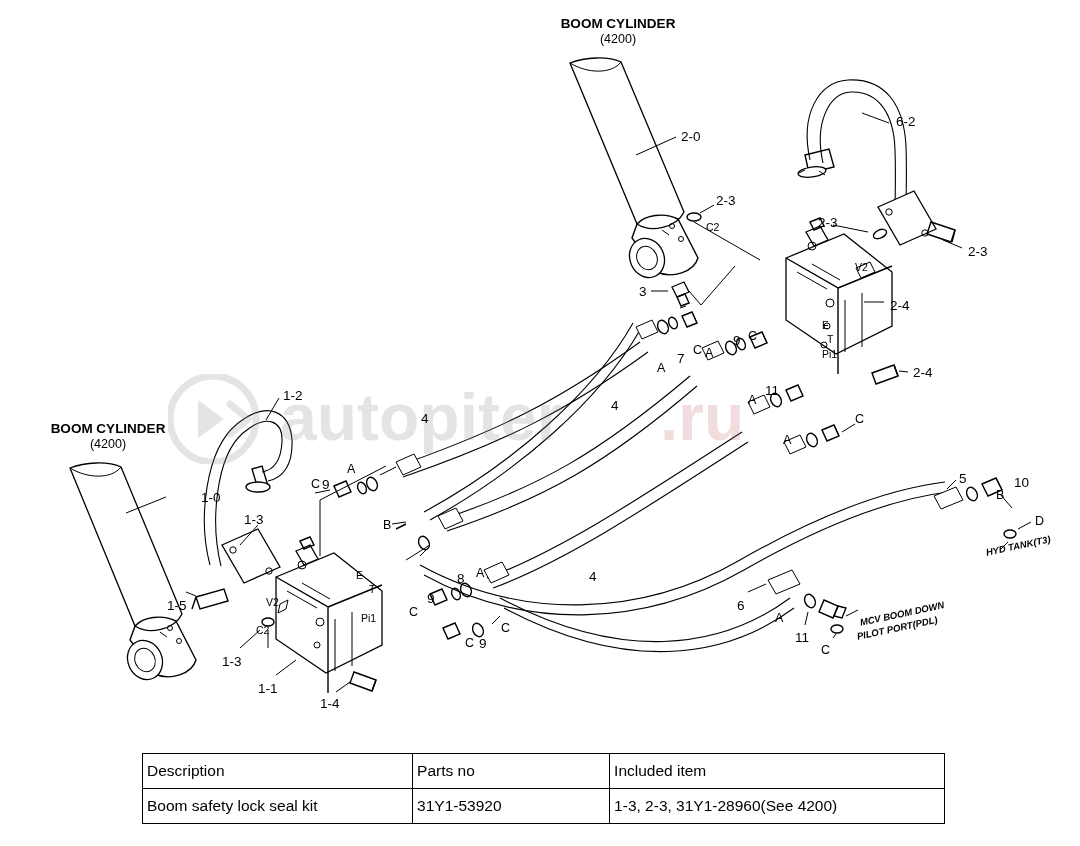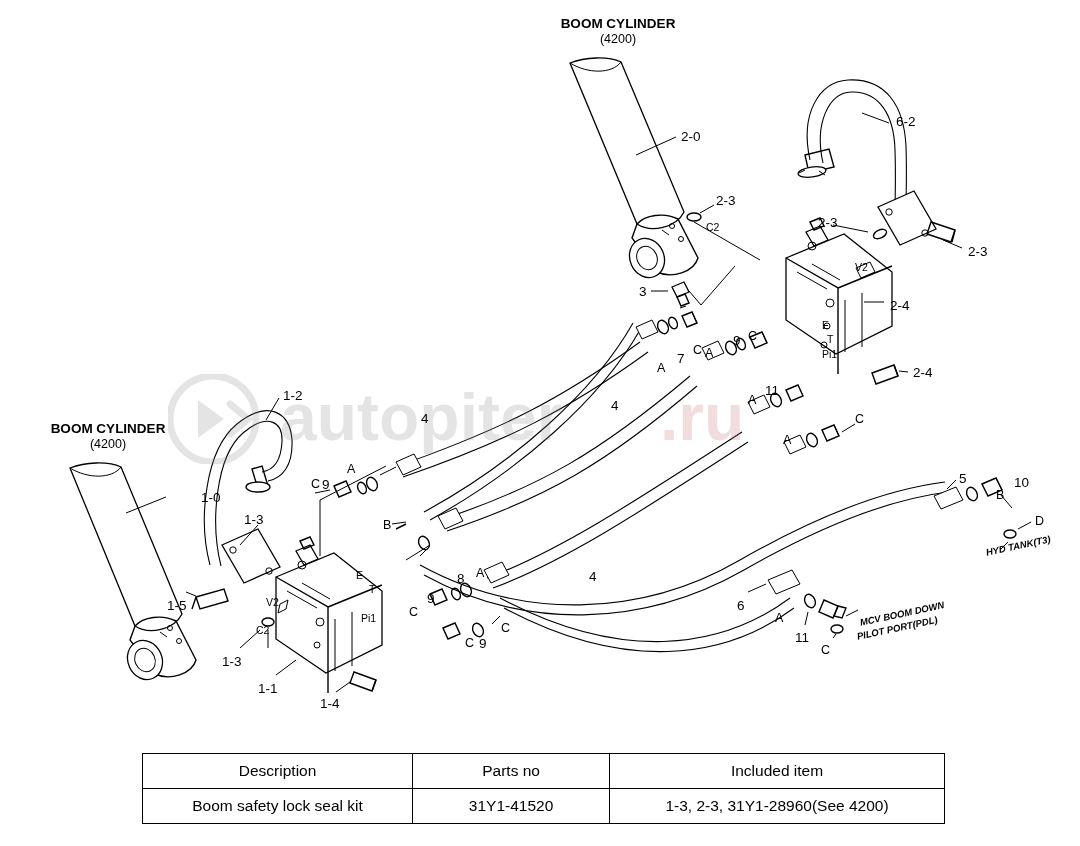--- a/index.html
+++ b/index.html
@@ -52,21 +52,21 @@
     position: absolute;
     left: 142px;
     top: 753px;
     width: 803px;
     border-collapse: collapse;
     background: transparent;
   }
   #parts-table td {
     border: 1.6px solid #000;
     font-size: 15.5px;
-    text-align: center;
+    text-align: left;
     height: 34px;
     padding: 0 4px;
     color: #000;
   }
   #parts-table .col1 { width: 270px; }
   #parts-table .col2 { width: 195px; }
   #parts-table .col3 { width: 338px; }
 </style>
 </head>
 <body>
@@ -394,19 +394,19 @@
     <thead>
       <tr>
         <td class="col1">Description</td>
         <td class="col2">Parts no</td>
         <td class="col3">Included item</td>
       </tr>
     </thead>
     <tbody>
       <tr>
         <td class="col1">Boom safety lock seal kit</td>
-        <td class="col2">31Y1-41520</td>
+        <td class="col2">31Y1-53920</td>
         <td class="col3">1-3, 2-3, 31Y1-28960(See 4200)</td>
       </tr>
     </tbody>
   </table>
 
 </div>
 
 </body></html>

